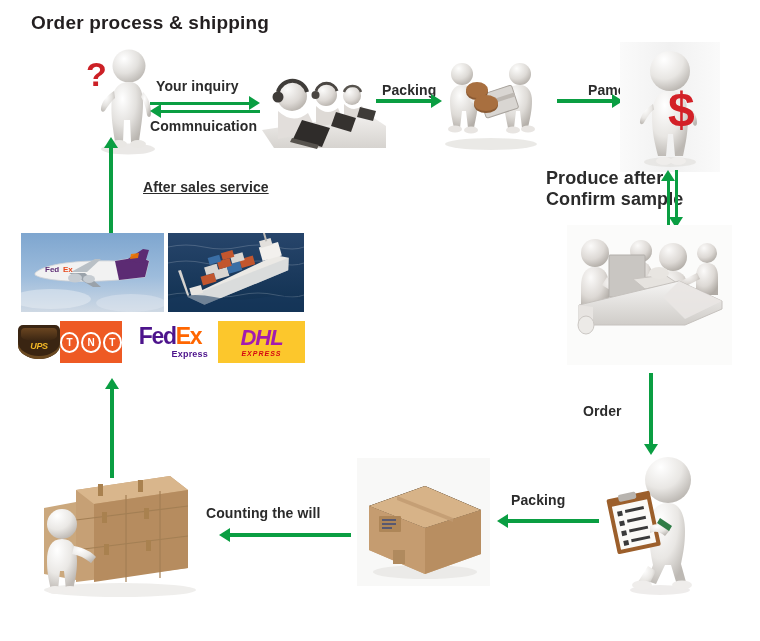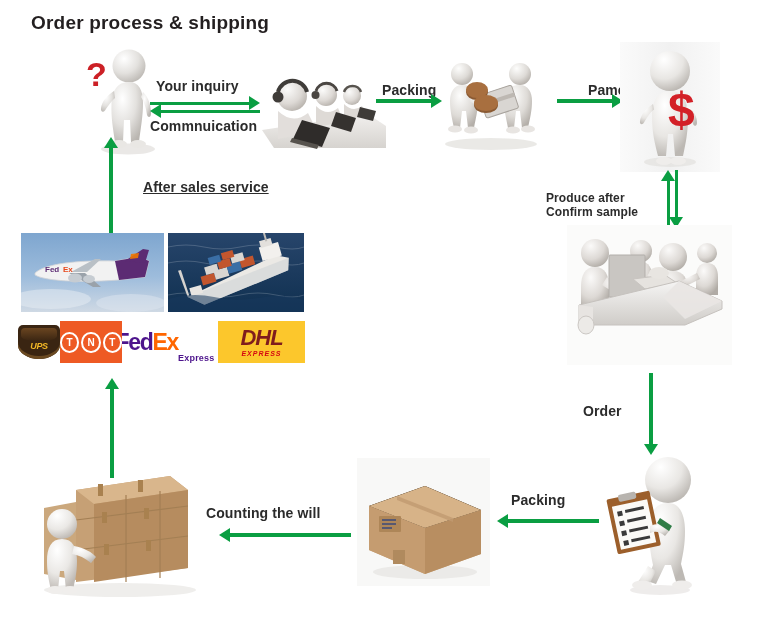--- a/index.html
+++ b/index.html
@@ -34,27 +34,27 @@
   .l-ups{background:#fff;width:42px;display:flex;align-items:center;justify-content:center;}
   .ups-shield{width:46px;height:34px;background:#3a2512;border-radius:5px 5px 50% 50%/5px 5px 42% 42%;
      position:relative;display:flex;align-items:flex-end;justify-content:center;box-shadow:inset 0 -3px 0 #6b4a22;}
   .ups-shield:before{content:"";position:absolute;left:3px;top:3px;right:3px;height:13px;border-radius:4px 4px 40% 40%;
      background:linear-gradient(#6a4520,#3a2512);}
   .ups-txt{position:relative;color:#f2b826;font-size:9px;font-weight:bold;font-style:italic;
      font-family:"Liberation Sans",sans-serif;padding-bottom:8px;letter-spacing:-.3px;}
   .l-tnt{background:#ee5a24;width:62px;display:flex;align-items:center;justify-content:center;gap:2px;}
   .tnt-o{width:17px;height:17px;border:2px solid #fff;border-radius:50%;color:#fff;font-size:10px;font-weight:bold;
      display:flex;align-items:center;justify-content:center;font-family:"Liberation Sans",sans-serif;}
-  .l-fedex{background:#fff;width:96px;display:flex;flex-direction:row;align-items:center;justify-content:center;}
+  .l-fedex{background:#fff;width:96px;display:flex;flex-direction:column;align-items:center;justify-content:center;}
   .fedex-main{font-size:23px;font-weight:bold;letter-spacing:-1.3px;font-family:"Liberation Sans",sans-serif;line-height:1;}
   .fx-fed{color:#4d148c;}
   .fx-ex{color:#ff6600;}
   .fedex-sub{color:#4d148c;font-size:9px;font-weight:bold;align-self:flex-end;margin-right:10px;margin-top:1px;letter-spacing:.2px;}
   .l-dhl{background:#fcc72c;flex:1;display:flex;flex-direction:column;align-items:center;justify-content:center;}
-  .dhl-main{color:#7f1d1d;font-size:22px;font-weight:bold;font-style:italic;letter-spacing:-1px;line-height:1;
+  .dhl-main{color:#a21caf;font-size:22px;font-weight:bold;font-style:italic;letter-spacing:-1px;line-height:1;
      font-family:"Liberation Sans",sans-serif;}
   .dhl-sub{color:#d40511;font-size:7px;font-weight:bold;font-style:italic;letter-spacing:1px;margin-top:1px;}
 </style>
 </head>
 <body>
 
 <div class="stage">
 
   <div class="title">Order process &amp; shipping</div>
 
@@ -195,21 +195,21 @@
       <path d="M33 62 c-8 5 -12 11 -13 17 c-.6 3.5 2.5 4.4 4 1.6 c3 -5 6 -10 10 -13 Z" fill="url(#gF3)"></path>
       <path d="M67 63 c7 5 10 12 10 18 c0 3.4 -3 3.8 -4 .8 c-2 -6 -5 -11 -8 -14 Z" fill="url(#gF3)"></path>
       <ellipse cx="44" cy="119" rx="8" ry="4" fill="#efedeb"></ellipse>
       <ellipse cx="58" cy="119" rx="8" ry="4" fill="#efedeb"></ellipse>
       <g transform="translate(48,48)">
         <text x="0" y="36" font-family="Liberation Sans, sans-serif" font-size="48" font-weight="bold" fill="#d32027">$</text>
       </g>
     </svg>
   </div>
 
-  <div class="lbl" style="left:546px;top:192px;font-size:12px;">Produce after
+  <div class="lbl" style="left:546px;top:168px;font-size:18px;">Produce after
 Confirm sample</div>
   <div class="arw v-up thinv" style="left:664px;top:170px;width:8px;height:58px;">
     <span class="shaft"></span>
       <span class="head"></span>
   </div>
   <div class="arw v-down thinv" style="left:672px;top:170px;width:8px;height:58px;">
     <span class="shaft"></span>
       <span class="head"></span>
   </div>
 

